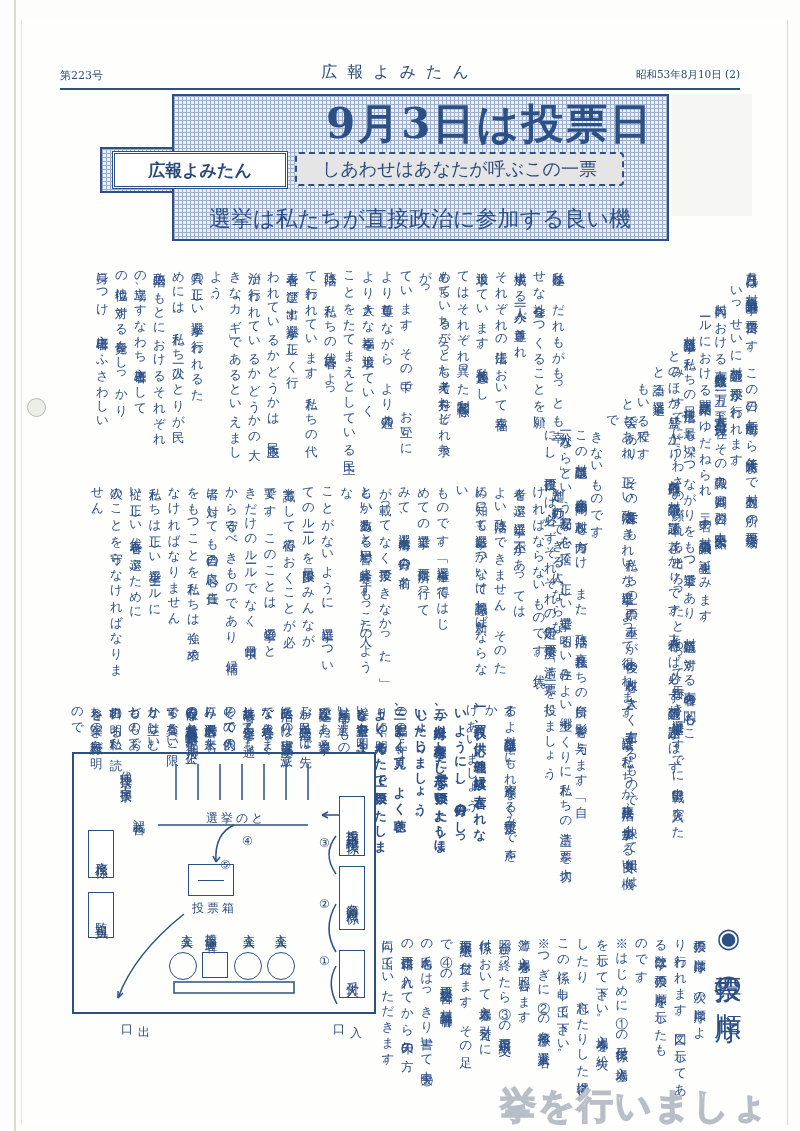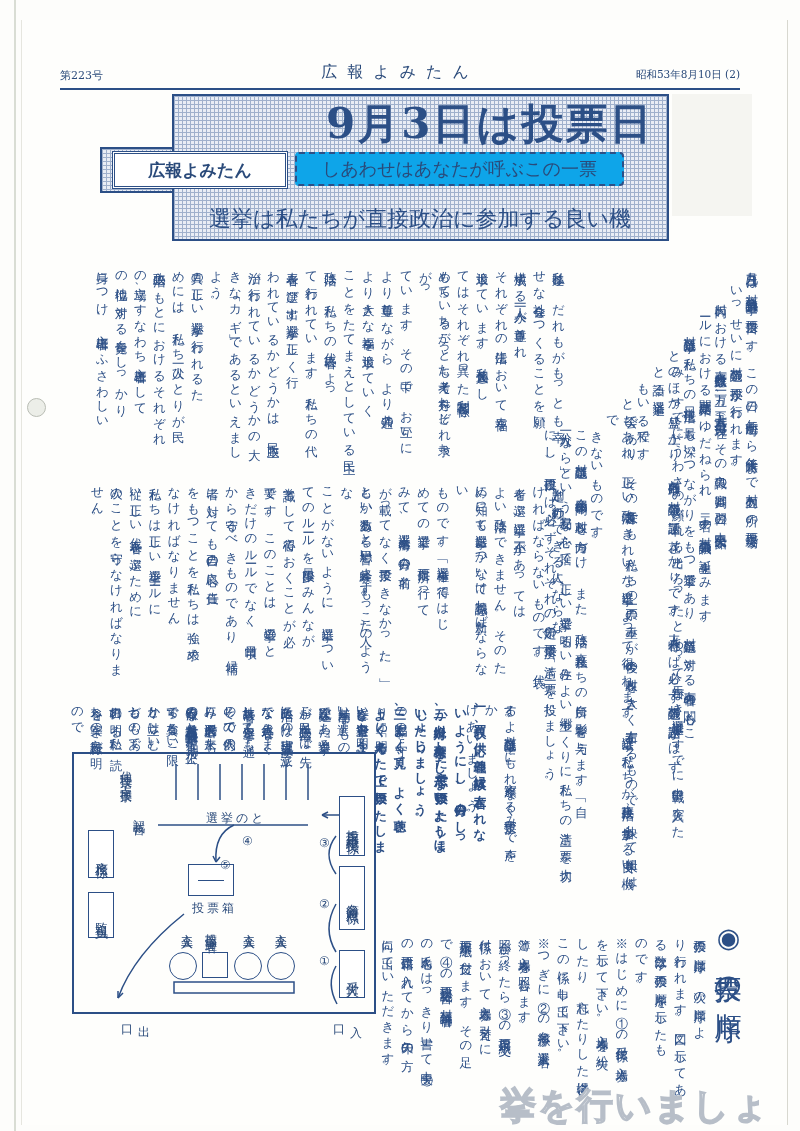--- a/index.html
+++ b/index.html
@@ -17,21 +17,21 @@
   .banner{position:absolute;left:172px;top:94px;width:493px;height:143px;border:2px solid #2c4f86;
      background-color:#e9edf5;
      background-image:linear-gradient(#9fb0cc 1px,transparent 1px),linear-gradient(90deg,#9fb0cc 1px,transparent 1px);
      background-size:4px 4px;}
   .banner-notch{position:absolute;left:100px;top:147px;width:76px;height:42px;border:2px solid #2c4f86;border-right:none;
      background-color:#e9edf5;background-image:linear-gradient(#9fb0cc 1px,transparent 1px),linear-gradient(90deg,#9fb0cc 1px,transparent 1px);background-size:4px 4px;}
   .headline{position:absolute;left:326px;top:96px;font-size:42px;font-weight:bold;color:#2c4f86;letter-spacing:2px;
      font-family:"DejaVu Serif",serif;}
   .election-box{position:absolute;left:112px;top:151px;width:170px;height:32px;border:3px double #2c4f86;background:#fff;
      font-family:"DejaVu Sans",sans-serif;font-weight:bold;font-size:17px;display:flex;align-items:center;justify-content:center;}
-  .slogan-box{position:absolute;left:295px;top:152px;width:325px;height:30px;background:#0ea5e9;border:2px dashed #2c4f86;
+  .slogan-box{position:absolute;left:295px;top:152px;width:325px;height:30px;background:#e5e5e5;border:2px dashed #2c4f86;
      border-radius:4px;font-family:"DejaVu Sans",sans-serif;font-size:18px;display:flex;align-items:center;justify-content:center;}
   .subline{position:absolute;left:180px;top:204px;width:480px;text-align:center;font-family:"DejaVu Sans",sans-serif;font-size:22px;color:#2c4f86;}
   .ghost-block{position:absolute;left:672px;top:94px;width:80px;height:122px;background:#f1f1ec;opacity:.7;}
 
   .vcol{position:absolute;writing-mode:vertical-rl;font-size:12.5px;line-height:19.3px;letter-spacing:1.5px;color:#2c4f86;}
   .vcol.bold{font-weight:bold;font-family:"DejaVu Sans",sans-serif;}
 
   .diagram{position:absolute;left:72px;top:752px;width:300px;height:258px;border:2px solid #2c4f86;}
   .dbox{position:absolute;border:1.5px solid #2c4f86;background:#fff;writing-mode:vertical-rl;font-size:13px;
         display:flex;align-items:center;justify-content:center;letter-spacing:2px;}

